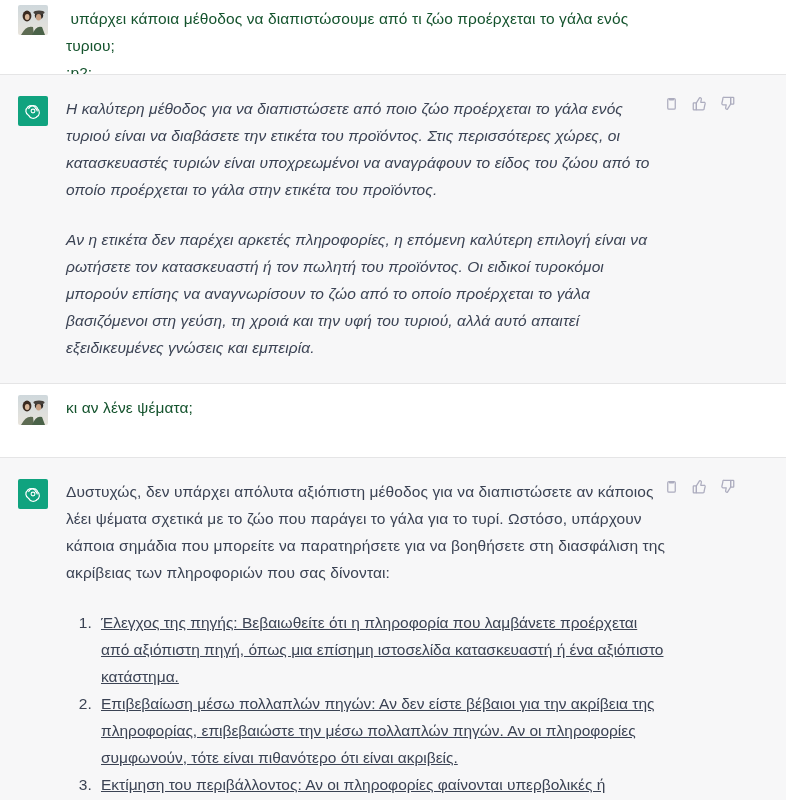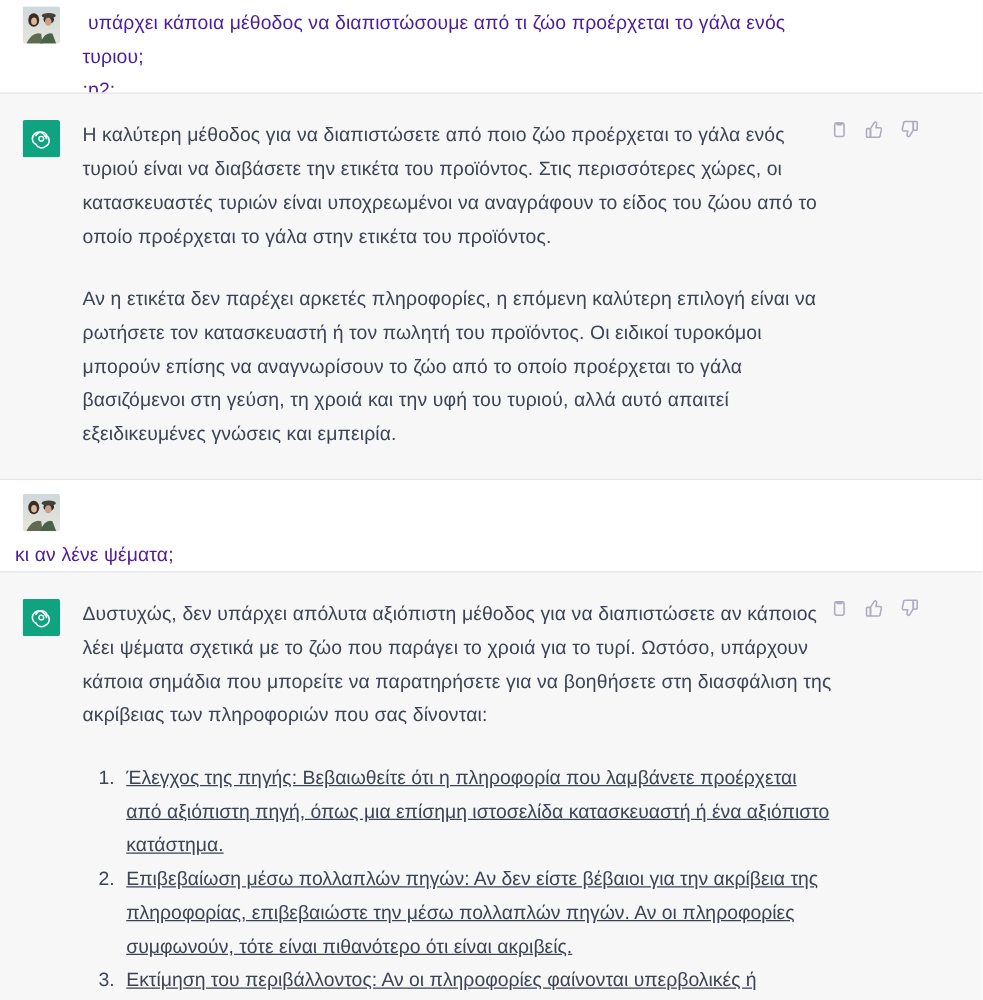--- a/index.html
+++ b/index.html
@@ -61,21 +61,21 @@
     white-space: pre-wrap;
     word-wrap: break-word;
   }
   .msg-text.p {
     margin: 0 0 23px 0;
   }
   .msg-text.p:last-child {
     margin-bottom: 0;
   }
   .user .msg-text {
-    color: #4c1d95;
+    color: #14532d;
   }
   ol.list {
     margin: 0;
     padding-left: 30px;
     font-size: 15.5px;
     line-height: 27px;
     color: #3b4354;
   }
   ol.list > li {
     margin-bottom: 0px;
@@ -95,22 +95,22 @@
     height: 17px;
     display: inline-flex;
     align-items: center;
     justify-content: center;
     color: #acacbe;
     cursor: pointer;
   }
   .act-btn svg { display: block; }
   
   #msg-user-1 { padding-top: 5px; padding-bottom: 22px; height: 74px; }
-  #msg-assistant-1 { padding-top: 20px; padding-bottom: 22px; }
-  #msg-user-2 { padding-top: 10px; padding-bottom: 20px; height: 73px; flex-direction: column; }
+  #msg-assistant-1 { padding-top: 20px; padding-bottom: 22px; font-style: italic; }
+  #msg-user-2 { padding-top: 10px; padding-bottom: 20px; height: 73px; }
   #msg-assistant-2 { padding-top: 20px; padding-bottom: 10px; }
   #msg-assistant-1 .avatar-col { padding-top: 1px; }
   #msg-assistant-2 .avatar-col { padding-top: 1px; }
   #msg-user-1 .avatar-col { padding-top: 0px; }
   #msg-user-2 .avatar-col { padding-top: 1px; }
   #msg-assistant-1 .actions { top: 20px; }
   #msg-assistant-2 .actions { top: 20px; }
 </style>
 </head>
 <body>
@@ -224,21 +224,21 @@
             <path d="M5.7 9.8 a8 8 0 0 1 -12.6 -2.6"></path>
             <path d="M-6.9 7.2 a8 8 0 0 1 -1.2 -13.8"></path>
             <path d="M-8.1 -6.6 a8 8 0 0 1 12.6 2.6"></path>
             <path d="M4.5 -4 a8 8 0 0 1 2.4 4"></path>
             <circle cx="0" cy="0" r="3.1" stroke-width="1.8"></circle>
           </g>
         </svg>
       </span>
     </div>
     <div class="body-col">
-      <div class="msg-text p">Δυστυχώς, δεν υπάρχει απόλυτα αξιόπιστη μέθοδος για να διαπιστώσετε αν κάποιος λέει ψέματα σχετικά με το ζώο που παράγει το χροιά για το τυρί. Ωστόσο, υπάρχουν κάποια σημάδια που μπορείτε να παρατηρήσετε για να βοηθήσετε στη διασφάλιση της ακρίβειας των πληροφοριών που σας δίνονται:</div>
+      <div class="msg-text p">Δυστυχώς, δεν υπάρχει απόλυτα αξιόπιστη μέθοδος για να διαπιστώσετε αν κάποιος λέει ψέματα σχετικά με το ζώο που παράγει το γάλα για το τυρί. Ωστόσο, υπάρχουν κάποια σημάδια που μπορείτε να παρατηρήσετε για να βοηθήσετε στη διασφάλιση της ακρίβειας των πληροφοριών που σας δίνονται:</div>
       <ol class="list">
         <li><span>Έλεγχος της πηγής: Βεβαιωθείτε ότι η πληροφορία που λαμβάνετε προέρχεται από αξιόπιστη πηγή, όπως μια επίσημη ιστοσελίδα κατασκευαστή ή ένα αξιόπιστο κατάστημα.</span></li>
         <li><span>Επιβεβαίωση μέσω πολλαπλών πηγών: Αν δεν είστε βέβαιοι για την ακρίβεια της πληροφορίας, επιβεβαιώστε την μέσω πολλαπλών πηγών. Αν οι πληροφορίες συμφωνούν, τότε είναι πιθανότερο ότι είναι ακριβείς.</span></li>
         <li><span>Εκτίμηση του περιβάλλοντος: Αν οι πληροφορίες φαίνονται υπερβολικές ή απίθανες, τότε είναι πιθανότερο ότι δεν είναι ακριβείς. Επίσης, εάν ο διαμοιρασμός των πληροφοριών φαίνεται να έχει οικονομικά κίνητρα, όπως η π</span></li>
       </ol>
     </div>
     <div class="actions">
       <span class="act-btn">
         <svg width="15" height="15" viewBox="0 0 24 24" fill="none" stroke="currentColor" stroke-width="2" stroke-linecap="round" stroke-linejoin="round">
           <rect x="6" y="4" width="12" height="17" rx="2"></rect>

